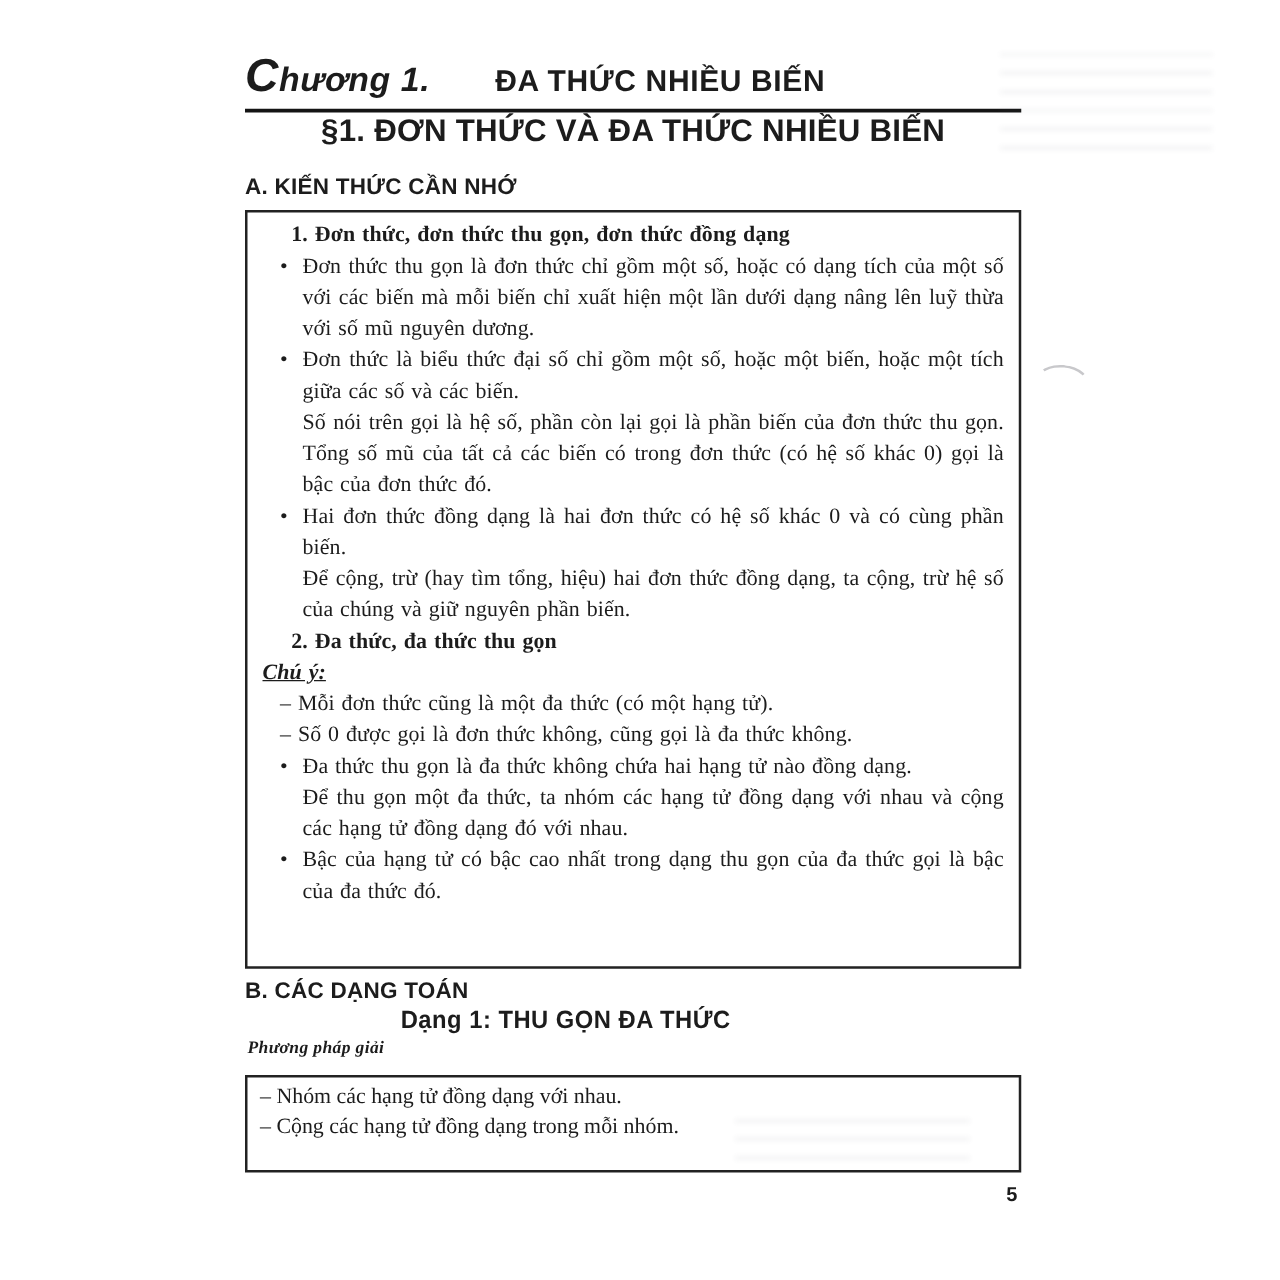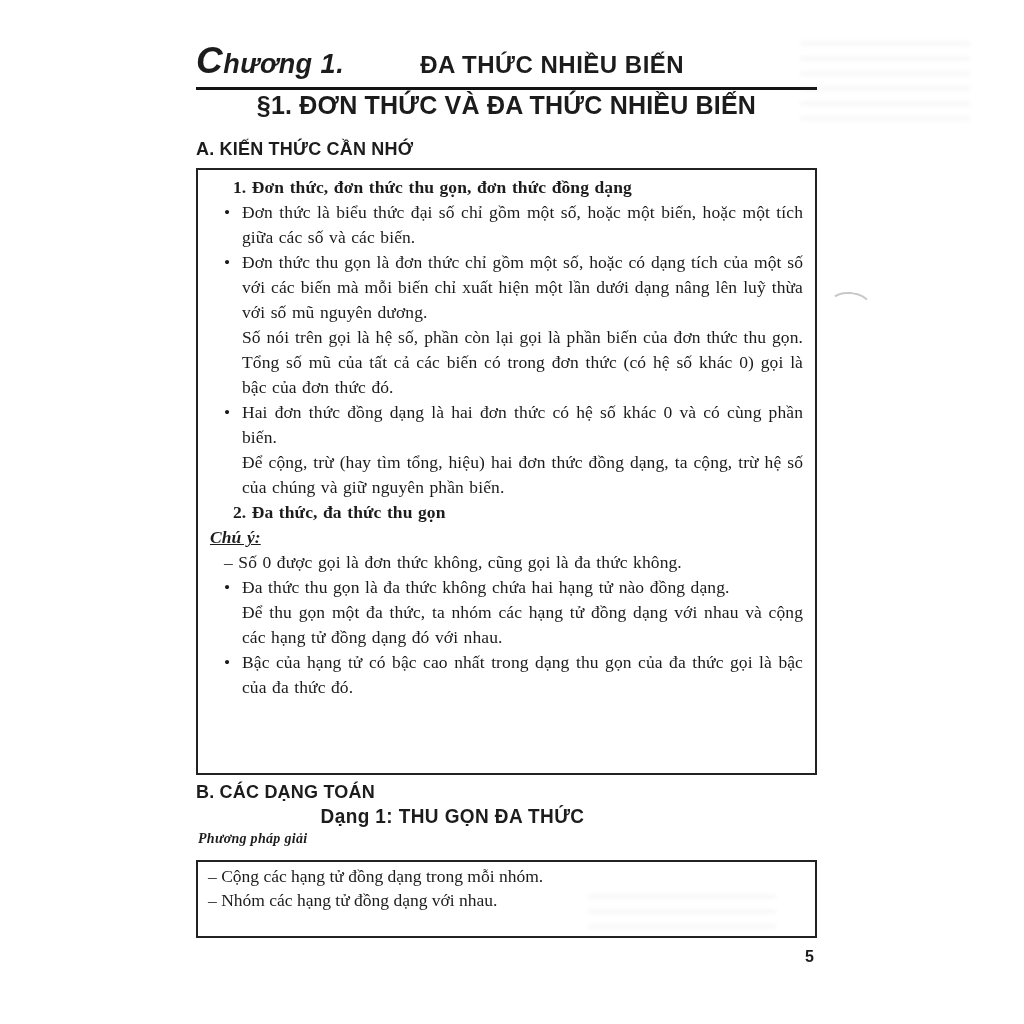--- a/index.html
+++ b/index.html
@@ -3,21 +3,21 @@
 <meta charset="utf-8">
 <style>
   html,body { margin:0; padding:0; background:#ffffff; }
   .page {
     position:relative; width:1024px; height:1024px; background:#ffffff;
     font-family:"Liberation Serif","DejaVu Serif",serif; color:#1c1c1c;
     overflow:hidden;
   }
   
   .header { position:absolute; left:196px; top:40px; width:621px; }
-  .chapter-row { display:flex; align-items:baseline; white-space:nowrap;gap:24px; }
+  .chapter-row { display:flex; align-items:baseline; white-space:nowrap; }
   .chapter-label {
     display:inline-block;
     font-family:"Liberation Sans","DejaVu Sans",sans-serif;
     font-weight:bold; font-style:italic; font-size:27px; letter-spacing:.5px;
   }
   .chapter-label::first-letter { font-size:37px; }
   .chapter-title {
     font-family:"Liberation Sans","DejaVu Sans",sans-serif;
     font-weight:800; font-size:24px; margin-left:52px; letter-spacing:.5px;
   }
@@ -102,42 +102,43 @@
     </div>
     <div class="header-rule"></div>
   </div>
 
   <div class="section-title">§1. ĐƠN THỨC VÀ ĐA THỨC NHIỀU BIẾN</div>
 
   <div class="part-heading part-a">A. KIẾN THỨC CẦN NHỚ</div>
 
   <div class="knowledge-box">
     <div class="kb-h">1. Đơn thức, đơn thức thu gọn, đơn thức đồng dạng</div>
+    <div class="kb-bullet">Đơn thức thu gọn là đơn thức chỉ gồm một số, hoặc có dạng tích của một số với các biến mà mỗi biến chỉ xuất hiện một lần dưới dạng nâng lên luỹ thừa với số mũ nguyên dương.</div>
     <div class="kb-bullet">Đơn thức là biểu thức đại số chỉ gồm một số, hoặc một biến, hoặc một tích giữa các số và các biến.</div>
-    <div class="kb-bullet">Đơn thức thu gọn là đơn thức chỉ gồm một số, hoặc có dạng tích của một số với các biến mà mỗi biến chỉ xuất hiện một lần dưới dạng nâng lên luỹ thừa với số mũ nguyên dương.</div>
     <div class="kb-plain">Số nói trên gọi là hệ số, phần còn lại gọi là phần biến của đơn thức thu gọn. Tổng số mũ của tất cả các biến có trong đơn thức (có hệ số khác 0) gọi là bậc của đơn thức đó.</div>
     <div class="kb-bullet">Hai đơn thức đồng dạng là hai đơn thức có hệ số khác 0 và có cùng phần biến.</div>
     <div class="kb-plain">Để cộng, trừ (hay tìm tổng, hiệu) hai đơn thức đồng dạng, ta cộng, trừ hệ số của chúng và giữ nguyên phần biến.</div>
     <div class="kb-h">2. Đa thức, đa thức thu gọn</div>
     <div><span class="kb-note">Chú ý:</span></div>
+    <div class="kb-dash">– Mỗi đơn thức cũng là một đa thức (có một hạng tử).</div>
     <div class="kb-dash">– Số 0 được gọi là đơn thức không, cũng gọi là đa thức không.</div>
     <div class="kb-bullet">Đa thức thu gọn là đa thức không chứa hai hạng tử nào đồng dạng.</div>
     <div class="kb-plain">Để thu gọn một đa thức, ta nhóm các hạng tử đồng dạng với nhau và cộng các hạng tử đồng dạng đó với nhau.</div>
     <div class="kb-bullet">Bậc của hạng tử có bậc cao nhất trong dạng thu gọn của đa thức gọi là bậc của đa thức đó.</div>
   </div>
 
   <div class="part-heading part-b">B. CÁC DẠNG TOÁN</div>
 
   <div class="dang-heading">Dạng 1: THU GỌN ĐA THỨC</div>
 
   <div class="method-heading">Phương pháp giải</div>
 
   <div class="method-box">
+    <div>– Nhóm các hạng tử đồng dạng với nhau.</div>
     <div>– Cộng các hạng tử đồng dạng trong mỗi nhóm.</div>
-    <div>– Nhóm các hạng tử đồng dạng với nhau.</div>
   </div>
 
   <div class="page-number">5</div>
 
   <div class="smudge smudge-top-right"></div>
   <div class="smudge smudge-method-box"></div>
   <div class="arc-mark"></div>
 
 </div>
 

